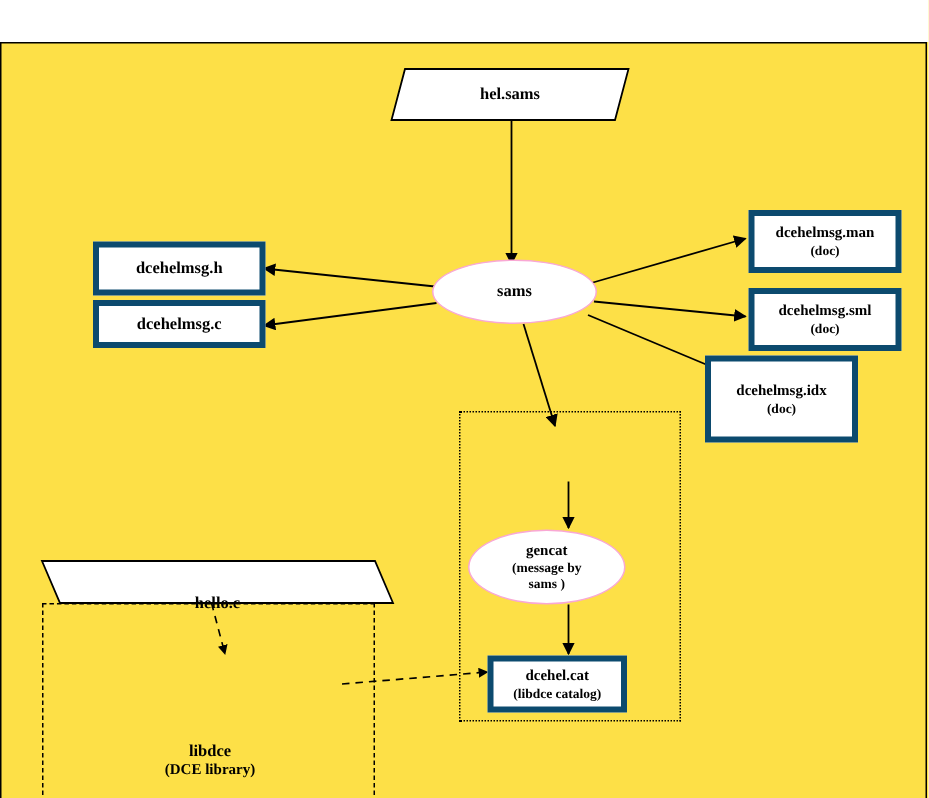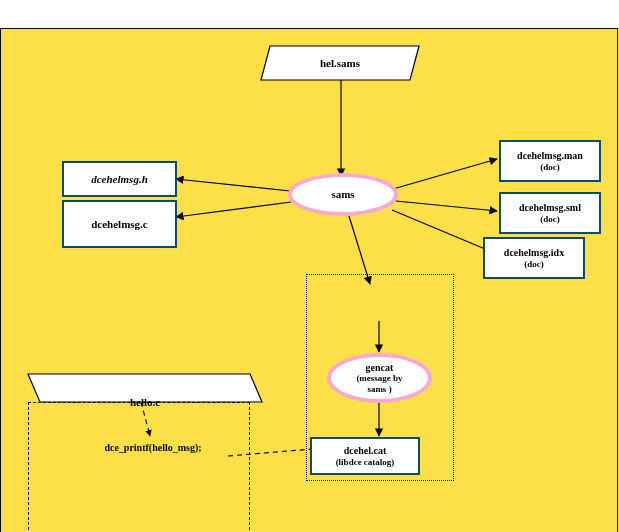--- a/index.html
+++ b/index.html
@@ -41,32 +41,32 @@
     display: flex;
     flex-direction: column;
     align-items: center;
     justify-content: center;
     text-align: center;
     font-weight: bold;
     color: #000000;
     background: #ffffff;
   }
   .box {
-    border: 2px solid #0c4a6e;
+    border: 4px solid #0c4a6e;
   }
   .lbl {
     display: block;
     line-height: 1.15;
     white-space: nowrap;
   }
   .t11 { font-size: 11px; }
   .t10 { font-size: 10px; }
   .t9  { font-size: 9px; }
   .ellipse {
-    border: 4px solid #f9a8d4;
+    border: 1px solid #f9a8d4;
     border-radius: 50%;
   }
   .para {
     background: transparent;
     border: none;
   }
   .para .lbl { position: relative; z-index: 2; }
   .dashbox {
     position: absolute;
     box-sizing: border-box;
@@ -135,57 +135,58 @@
   <div class="dashbox" style="left:28px; top:374px; width:222px; height:138px;"></div>
 
   <div class="node para" style="left:261px; top:18px; width:158px; height:34px;">
     <span class="lbl t11">hel.sams</span>
   </div>
 
   <div class="node ellipse" style="left:288px; top:145px; width:110px; height:43px;">
     <span class="lbl t11">sams</span>
   </div>
 
-  <div class="node box" style="left:62px; top:133px; width:115px; height:36px;font-style:italic;">
+  <div class="node box" style="left:62px; top:133px; width:115px; height:36px;">
     <span class="lbl t11">dcehelmsg.h</span>
   </div>
 
-  <div class="node box" style="left:62px; top:172px; width:115px; height:48px;">
+  <div class="node box" style="left:62px; top:172px; width:115px; height:32px;">
     <span class="lbl t11">dcehelmsg.c</span>
   </div>
 
   <div class="node box" style="left:499px; top:112px; width:102px; height:42px;">
     <span class="lbl t10">dcehelmsg.man</span>
     <span class="lbl t9">(doc)</span>
   </div>
 
   <div class="node box" style="left:499px; top:164px; width:102px; height:42px;">
     <span class="lbl t10">dcehelmsg.sml</span>
     <span class="lbl t9">(doc)</span>
   </div>
 
-  <div class="node box" style="left:483px; top:209px; width:102px; height:42px;">
+  <div class="node box" style="left:470px; top:209px; width:102px; height:58px;">
     <span class="lbl t10">dcehelmsg.idx</span>
     <span class="lbl t9">(doc)</span>
   </div>
 
 
-  <div class="node ellipse" style="left:327px; top:325px; width:105px; height:50px;">
+  <div class="node ellipse" style="left:312px; top:325px; width:105px; height:50px;">
     <span class="lbl t10">gencat</span>
     <span class="lbl t9">(message by</span>
     <span class="lbl t9">sams )</span>
   </div>
 
-  <div class="node box" style="left:310px; top:409px; width:110px; height:38px;align-items:center;">
+  <div class="node box" style="left:325px; top:409px; width:93px; height:38px;align-items:center;">
     <span class="lbl t10">dcehel.cat</span>
     <span class="lbl t9">(libdce catalog)</span>
   </div>
 
   <div class="node para" style="left:28px; top:360px; width:234px; height:28px;">
     <span class="lbl t11">hello.c</span>
   </div>
 
-  <div class="plain-text t10" style="left:78px; top:414px; width:150px;">
-    <span class="lbl t10">dce_printf(hello_msg);</span>
+
+  <div class="node" style="left:60px; top:458px; width:160px; height:42px; background:transparent;">
+    <span class="lbl t11">libdce</span>
+    <span class="lbl t10">(DCE library)</span>
   </div>
-
 
 </div>
 
 </body></html>

